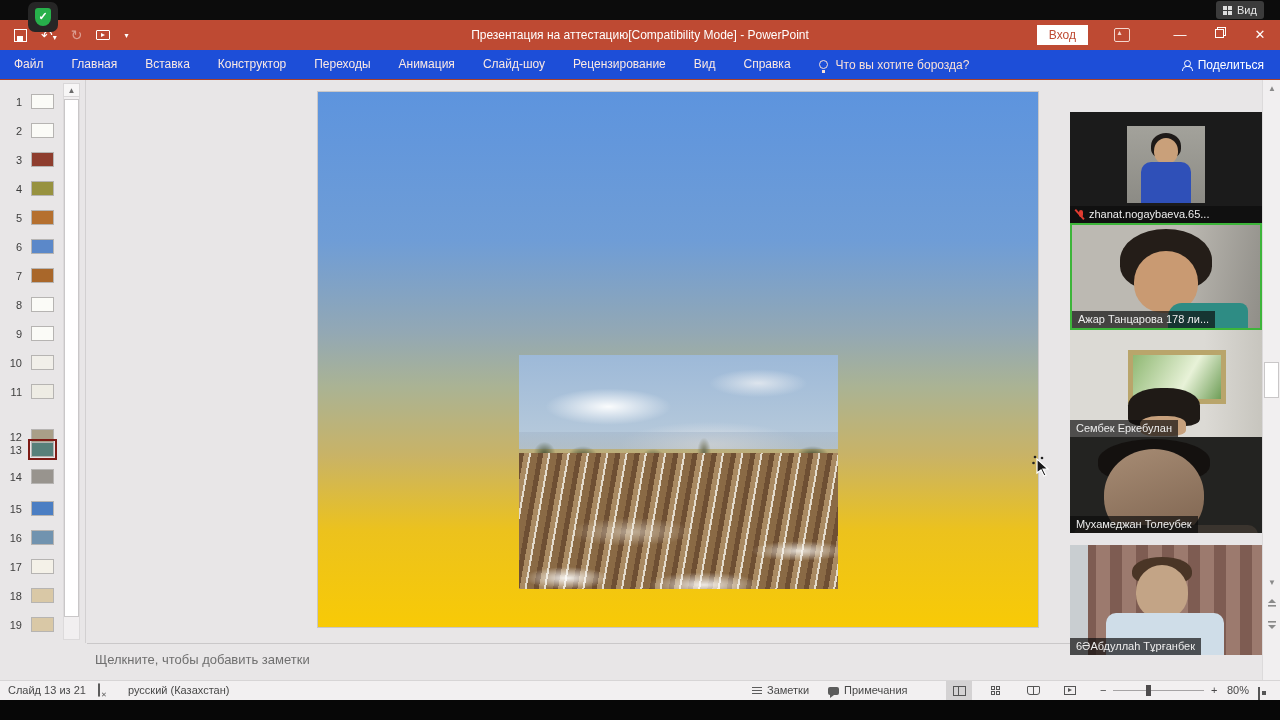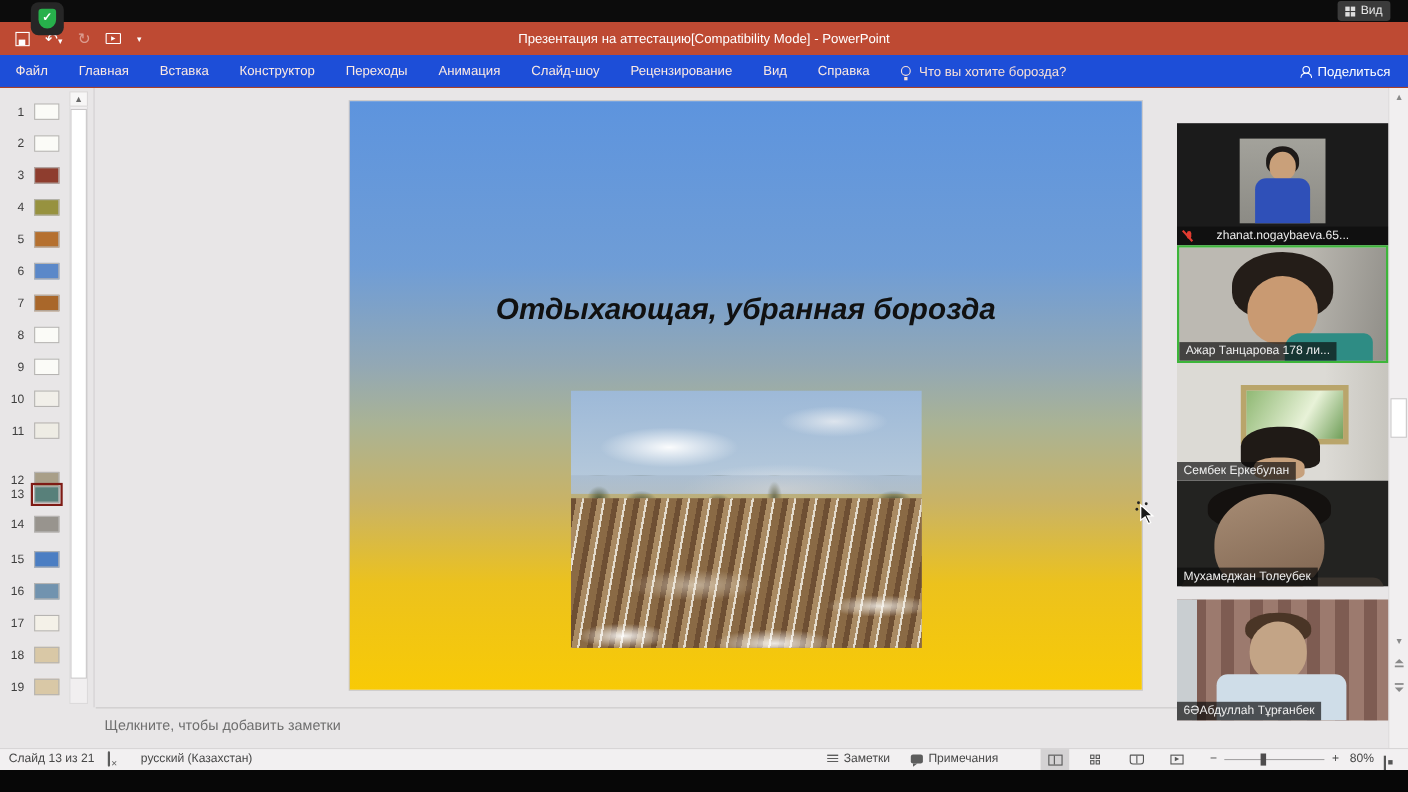--- a/index.html
+++ b/index.html
@@ -137,21 +137,21 @@
     border-top:2.5px solid transparent; border-bottom:2.5px solid transparent; }
   .zoom-slider-track { position:absolute; top:9px; height:1px; background:#a6a4a5; }
   .zoom-slider-thumb { position:absolute; top:4px; width:5px; height:11px; background:#4e4c4d; }
   .fit-ico { width:12px; height:12px; border:1.5px solid #555; position:relative; }
   .fit-ico:after { content:""; position:absolute; left:2.5px; top:2.5px; width:4px; height:4px; background:#555; }
 
   
   .vpanel { left:1070px; top:112px; width:192px; z-index:50; }
   .vtile { position:absolute; left:0; width:192px; overflow:hidden; background:#1b1b1b; cursor:default; }
   .namebar { position:absolute; left:0; bottom:0; background:rgba(12,12,12,.68); color:#ededed;
-    font-size:11px; line-height:17px; padding:0 6px; display:flex; align-items:center; gap:21px; white-space:nowrap; overflow:hidden; }
+    font-size:11px; line-height:17px; padding:0 6px; display:flex; align-items:center; gap:4px; white-space:nowrap; overflow:hidden; }
   .namebar.full { width:100%; }
   .mic-off { position:relative; width:9px; height:12px; flex:0 0 auto; }
   .mic-off:before { content:""; position:absolute; left:3px; top:1px; width:4px; height:7px; background:#e03c31; border-radius:2px; }
   .mic-off:after { content:""; position:absolute; left:0; top:0; width:13px; height:1.5px; background:#e03c31;
     transform:rotate(48deg); transform-origin:0 0; }
   .head { position:absolute; border-radius:50% 50% 46% 46%; }
   .hair { position:absolute; border-radius:50% 50% 40% 40%; }
   .body { position:absolute; border-radius:10px 10px 0 0; }
   
   .s1-video { position:absolute; left:57px; top:14px; width:78px; height:77px;
@@ -213,20 +213,27 @@
 
   <div class="abs titlebar">
     <div class="qat">
       <span class="floppy"></span>
       <span class="ico">↶<span class="tiny-arrow">▾</span></span>
       <span class="ico dim">↻</span>
       <span class="present-ico"></span>
       <span class="tiny-arrow">▾</span>
     </div>
     <div class="win-title">Презентация на аттестацию[Compatibility Mode] - PowerPoint</div>
+    <div class="tb-right">
+      <span class="signin-btn">Вход</span>
+      <span class="ribbon-opts"></span>
+      <span class="winctl">—</span>
+      <span class="winctl"><span class="restore-ico"><i></i><i></i></span></span>
+      <span class="winctl">✕</span>
+    </div>
   </div>
 
   <div class="abs menubar">
     <span class="tab">Файл</span>
     <span class="tab">Главная</span>
     <span class="tab">Вставка</span>
     <span class="tab">Конструктор</span>
     <span class="tab">Переходы</span>
     <span class="tab">Анимация</span>
     <span class="tab">Слайд-шоу</span>
@@ -323,21 +330,20 @@
     <div class="trow" style="top:559px"></div>
 
     <div class="vsb" style="position:absolute;left:63px;top:3px;width:17px;height:557px"></div>
     <div class="sb-btn" style="left:63px;top:3px;width:17px;height:14px">▲</div>
     <div class="sb-thumb" style="left:64px;top:19px;width:15px;height:518px"></div>
 
   </div>
 
   <div class="abs slide">
     <div class="slide-sub">
-      <div>Отдыхающая, убранная борозда</div>
     </div>
     <div class="field-img">
       <div class="sky"></div>
       <div class="treeline"></div>
       <div class="ground"></div>
     </div>
   </div>
 
   <div class="abs notes-divider"></div>
   <div class="abs notes">Щелкните, чтобы добавить заметки</div>

